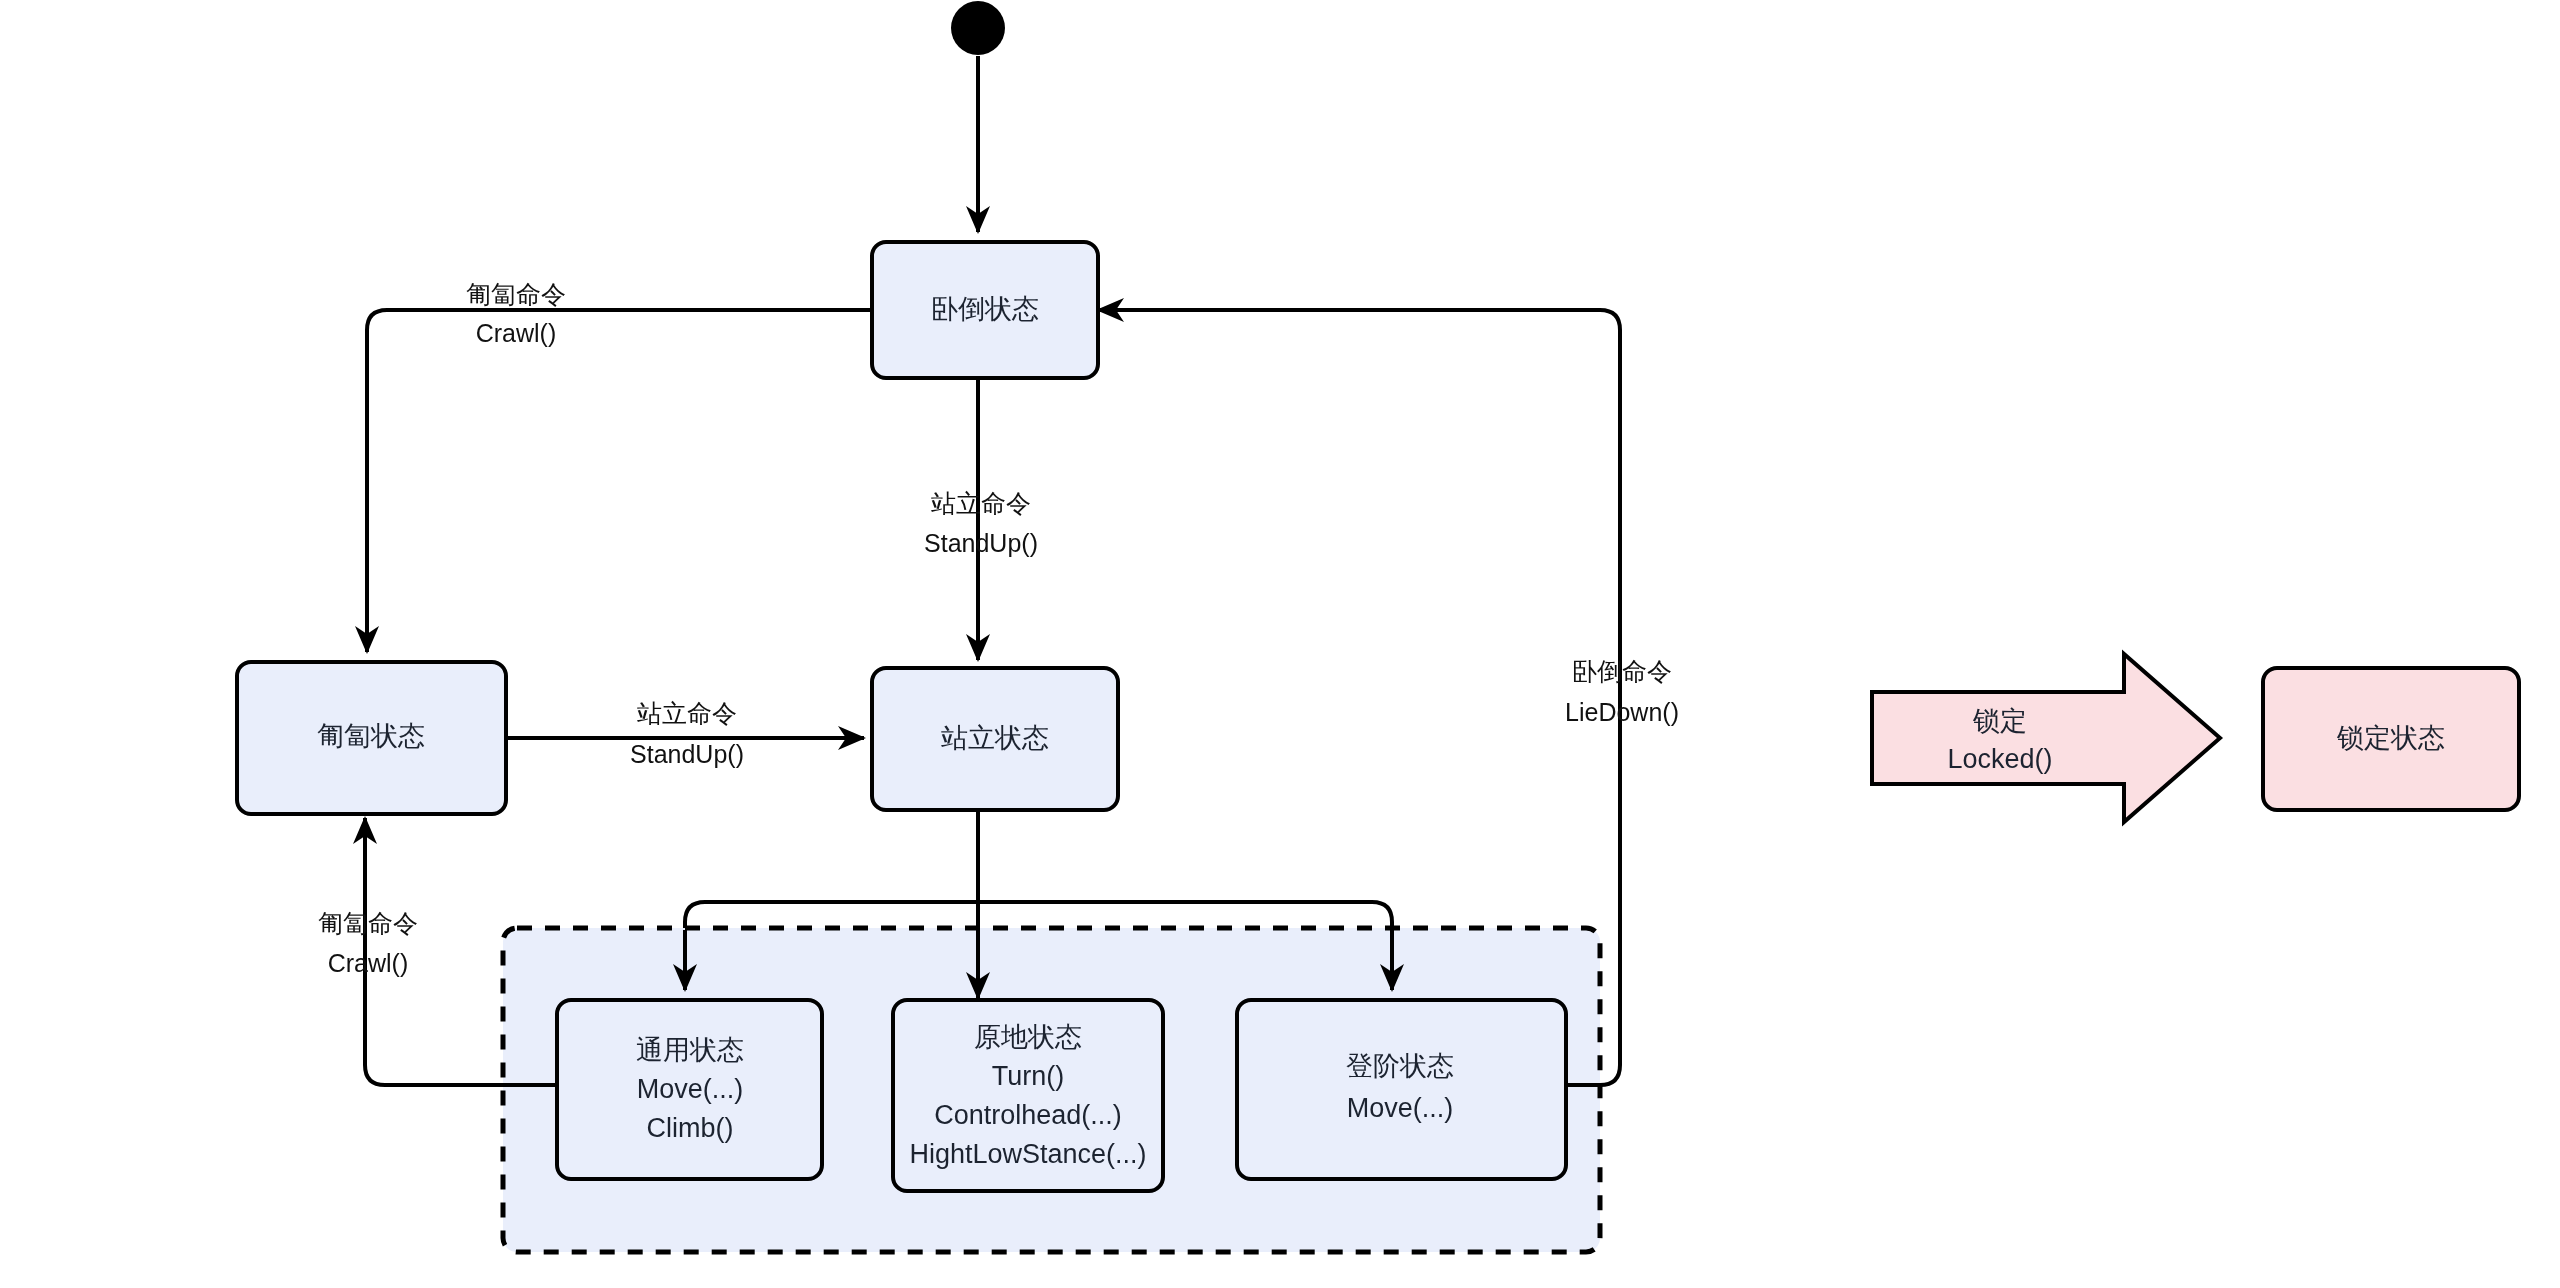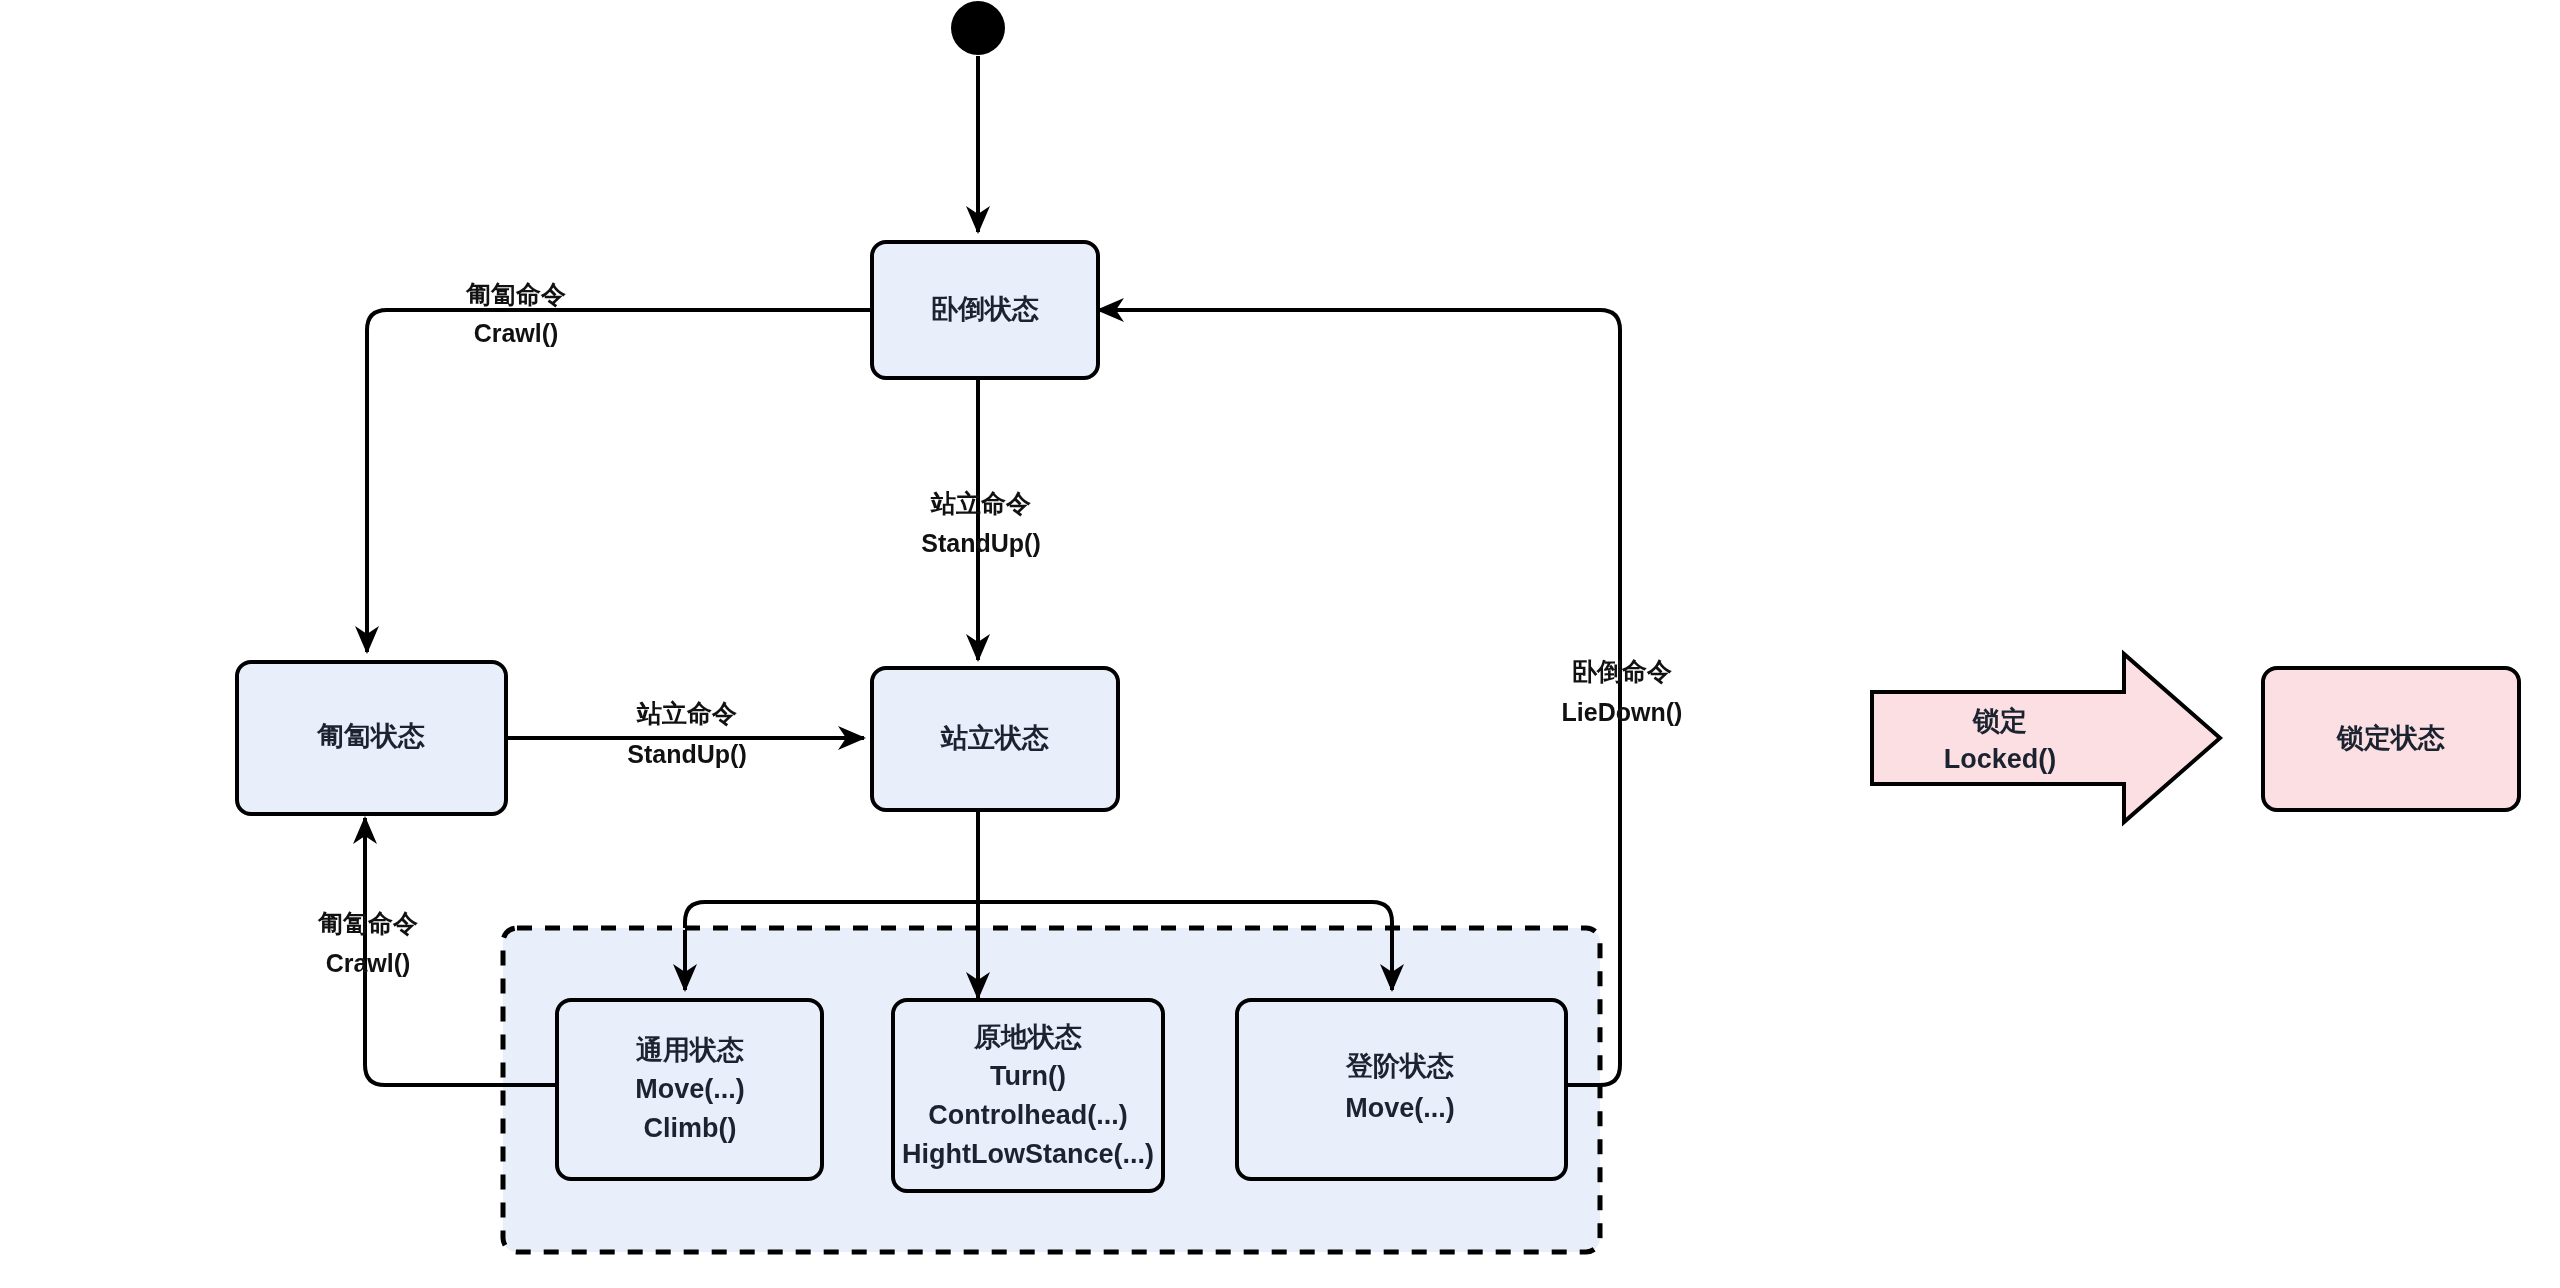--- a/index.html
+++ b/index.html
@@ -11,21 +11,20 @@
     width: 2560px;
     height: 1288px;
     font-family: "Liberation Sans", sans-serif;
     overflow: hidden;
   }
   #diagram-root {
     position: relative;
     width: 2560px;
     height: 1012px;
     background: #ffffff;
-    font-weight: bold;
   }
   svg.canvas {
     position: absolute;
     top: 0;
     left: 0;
     width: 2560px;
     height: 1288px;
   }
   .state-label {
     font-family: "Liberation Sans", sans-serif;

